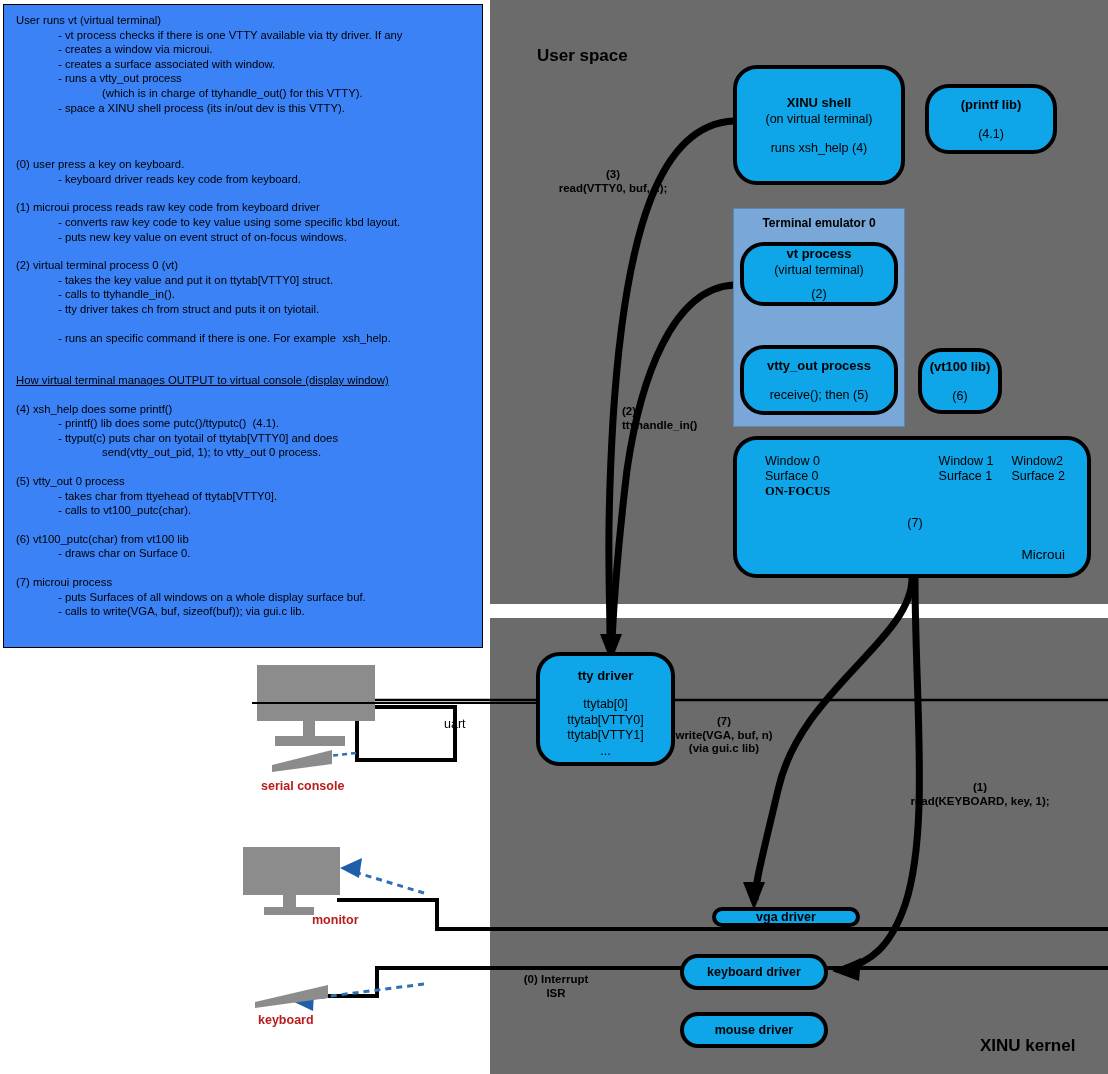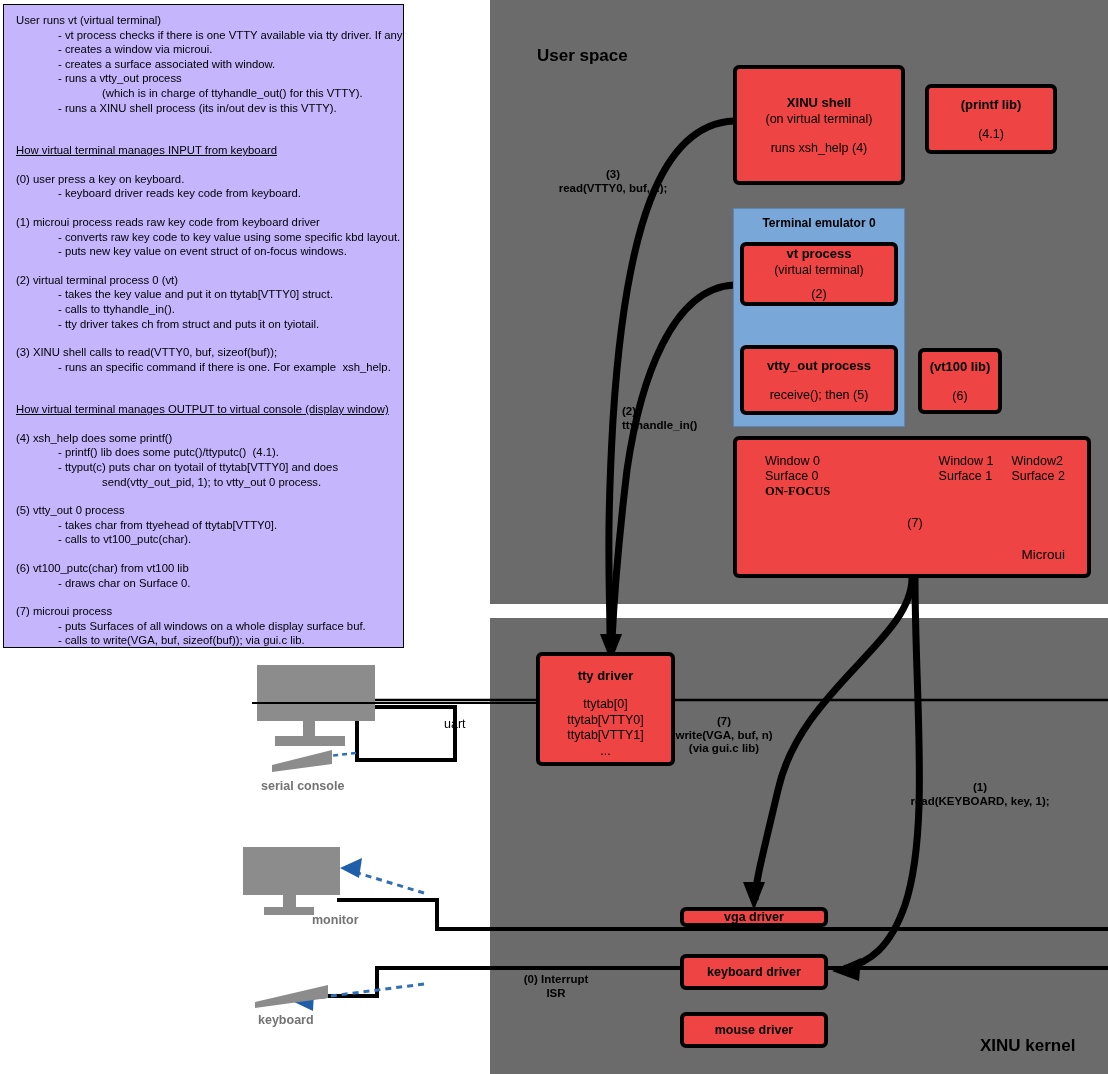--- a/index.html
+++ b/index.html
@@ -1,41 +1,41 @@
 <!DOCTYPE html>
 <html><head>
 <meta charset="utf-8">
 <style>
   html,body{margin:0;padding:0;background:#ffffff;}
   body{width:1108px;height:1074px;position:relative;overflow:hidden;
        font-family:"Liberation Sans","DejaVu Sans",sans-serif;color:#000;}
 
   
   #notes{
-    position:absolute;left:3px;top:4px;width:401px;height:644px;
-    border:1px solid #000;background:#c4b5fd;box-sizing:border-box;
+    position:absolute;left:3px;top:4px;width:480px;height:644px;
+    border:1px solid #000;background:#3b82f6;box-sizing:border-box;
     padding:8px 10px 0 12px;
   }
   #notes .ln{font-size:11.3px;line-height:14.6px;white-space:pre;}
   #notes .ind1{padding-left:42px;}
   #notes .ind2{padding-left:86px;}
   #notes .gap{height:14px;}
   #notes .hdr{text-decoration:underline;font-size:11.3px;line-height:14.6px;}
 
   
   .gray{position:absolute;background:#6b6b6b;}
   #userspace{left:490px;top:0px;width:618px;height:604px;}
   #kernel{left:490px;top:618px;width:618px;height:456px;}
 
   .panel-label{position:absolute;font-weight:bold;font-size:17px;color:#000;}
 
   
   .box{
-    position:absolute;background:#ef4444;border:4px solid #000;
-    border-radius:6px;box-sizing:border-box;
+    position:absolute;background:#0ea5e9;border:4px solid #000;
+    border-radius:24px;box-sizing:border-box;
     display:flex;flex-direction:column;align-items:center;justify-content:center;
     text-align:center;font-size:12.5px;line-height:16px;
   }
   .box .t1{font-weight:bold;font-size:13px;}
   .box .t2{font-size:12.5px;}
   .box .sp{height:13px;}
 
   
   #termemu{
     position:absolute;left:733px;top:208px;width:172px;height:219px;
@@ -60,21 +60,21 @@
   #ttydriver .li{font-size:12.5px;line-height:15.5px;}
 
   
   .drv{font-weight:bold;font-size:12.5px;}
 
   
   .alab{position:absolute;font-weight:bold;font-size:11.5px;line-height:13.5px;
         text-align:center;color:#000;white-space:pre;}
 
   
-  .devlab{position:absolute;font-weight:bold;font-size:12.5px;color:#737373;}
+  .devlab{position:absolute;font-weight:bold;font-size:12.5px;color:#b91c1c;}
   .uart{position:absolute;font-size:12.5px;color:#000;}
 
   svg.layer{position:absolute;left:0;top:0;width:1108px;height:1074px;
             pointer-events:none;overflow:visible;}
   svg#under{z-index:1;}
   .gray{z-index:0;}
   #termemu{z-index:2;}
   .box{z-index:3;}
   .alab,.devlab,.uart,.panel-label{z-index:4;}
   #notes{z-index:6;}
@@ -82,38 +82,36 @@
 </head>
 <body>
 
 <div id="notes">
     <div class="ln">User runs vt (virtual terminal)</div>
     <div class="ln ind1">- vt process checks if there is one VTTY available via tty driver. If any</div>
     <div class="ln ind1">- creates a window via microui.</div>
     <div class="ln ind1">- creates a surface associated with window.</div>
     <div class="ln ind1">- runs a vtty_out process</div>
     <div class="ln ind2">(which is in charge of ttyhandle_out() for this VTTY).</div>
-    <div class="ln ind1">- runs a XINU shell process (its in/out dev is this VTTY).</div>
-    <div class="gap"></div>
-    <div class="gap"></div>
-    <div class="ln hdr">How virtual terminal manages INPUT from keyboard</div>
+    <div class="ln ind1">- space a XINU shell process (its in/out dev is this VTTY).</div>
+    <div class="gap"></div>
+    <div class="gap"></div>
     <div class="gap"></div>
     <div class="ln">(0) user press a key on keyboard.</div>
     <div class="ln ind1">- keyboard driver reads key code from keyboard.</div>
     <div class="gap"></div>
     <div class="ln">(1) microui process reads raw key code from keyboard driver</div>
     <div class="ln ind1">- converts raw key code to key value using some specific kbd layout.</div>
     <div class="ln ind1">- puts new key value on event struct of on-focus windows.</div>
     <div class="gap"></div>
     <div class="ln">(2) virtual terminal process 0 (vt)</div>
     <div class="ln ind1">- takes the key value and put it on ttytab[VTTY0] struct.</div>
     <div class="ln ind1">- calls to ttyhandle_in().</div>
     <div class="ln ind1">- tty driver takes ch from struct and puts it on tyiotail.</div>
     <div class="gap"></div>
-    <div class="ln">(3) XINU shell calls to read(VTTY0, buf, sizeof(buf));</div>
     <div class="ln ind1">- runs an specific command if there is one. For example  xsh_help.</div>
     <div class="gap"></div>
     <div class="gap"></div>
     <div class="ln hdr">How virtual terminal manages OUTPUT to virtual console (display window)</div>
     <div class="gap"></div>
     <div class="ln">(4) xsh_help does some printf()</div>
     <div class="ln ind1">- printf() lib does some putc()/ttyputc()  (4.1).</div>
     <div class="ln ind1">- ttyput(c) puts char on tyotail of ttytab[VTTY0] and does</div>
     <div class="ln ind2">send(vtty_out_pid, 1); to vtty_out 0 process.</div>
     <div class="gap"></div>
@@ -235,21 +233,21 @@
 </div>
 
 <div class="box" id="ttydriver" style="left:536px;top:652px;width:139px;height:114px;">
   <div class="ttl">tty driver</div>
   <div class="li">ttytab[0]</div>
   <div class="li">ttytab[VTTY0]</div>
   <div class="li">ttytab[VTTY1]</div>
   <div class="li">...</div>
 </div>
 
-<div class="box drvbox" id="vgadrv" style="left:680px;top:907px;width:148px;height:20px;">
+<div class="box drvbox" id="vgadrv" style="left:712px;top:907px;width:148px;height:20px;">
   <div class="drv">vga driver</div>
 </div>
 <div class="box drvbox" id="kbddrv" style="left:680px;top:954px;width:148px;height:36px;">
   <div class="drv">keyboard driver</div>
 </div>
 <div class="box drvbox" id="mousedrv" style="left:680px;top:1012px;width:148px;height:36px;">
   <div class="drv">mouse driver</div>
 </div>
 
 <div class="alab" style="left:523px;top:168px;width:180px;">(3)

